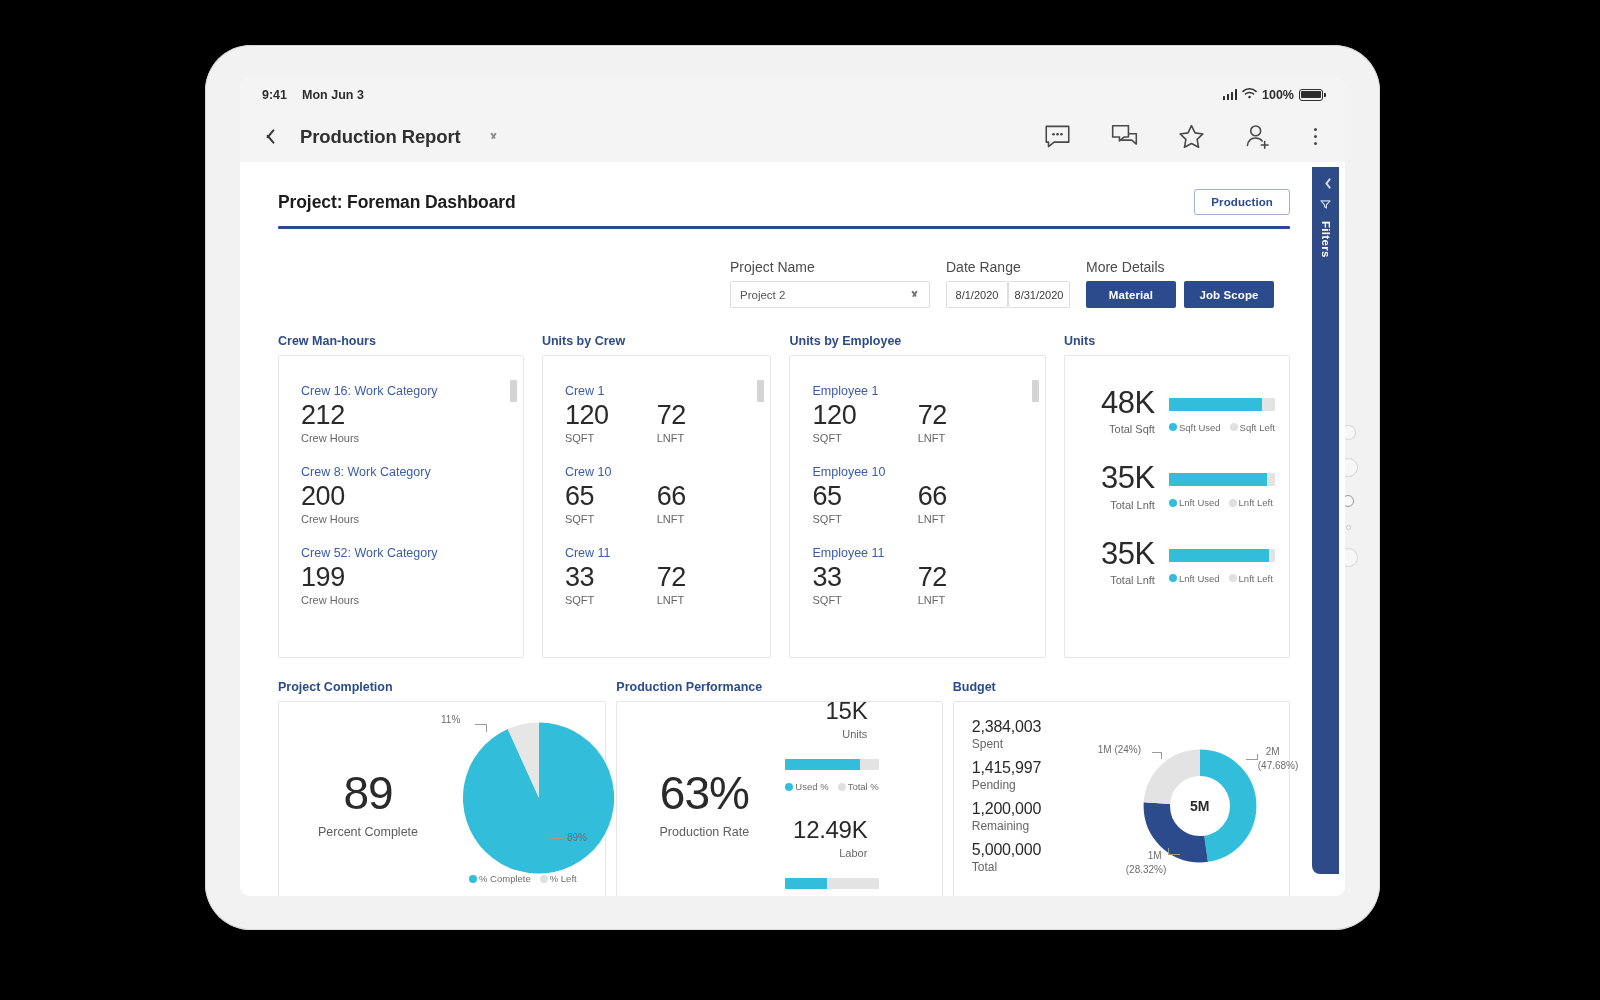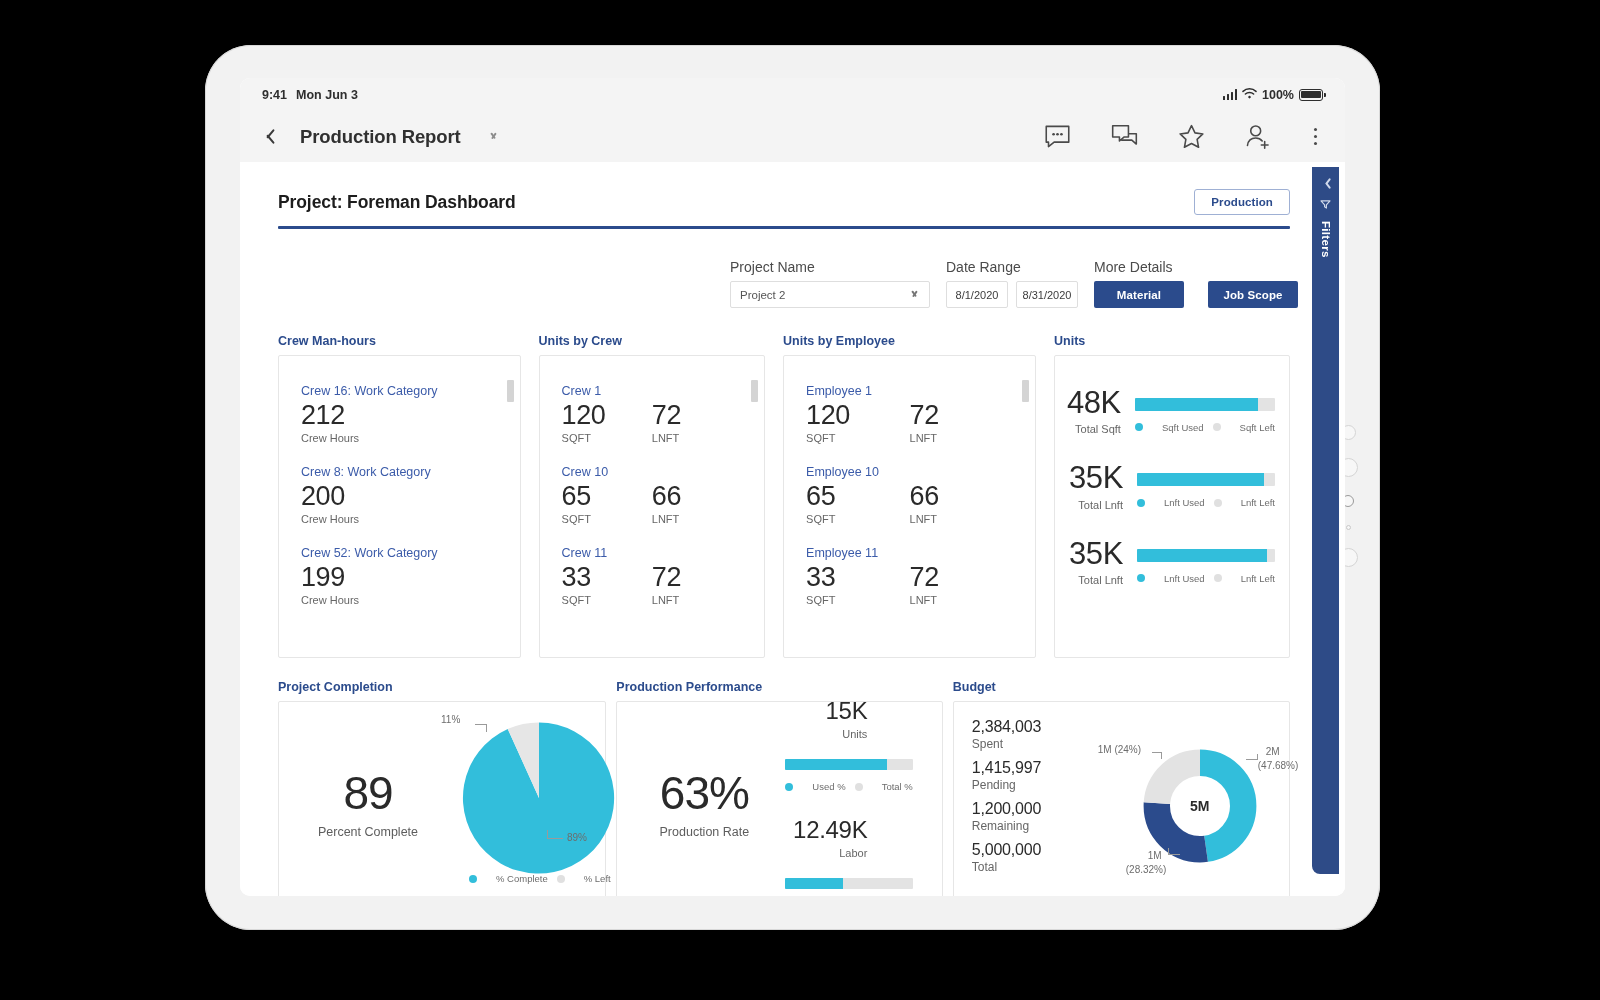--- a/index.html
+++ b/index.html
@@ -30,21 +30,21 @@
   .bd3 { width: 12px; height: 12px; border-color: #9a9a9a !important; }
   .bd4 { width: 5px;  height: 5px;  border-color: #c9c9c9 !important; }
   .bd5 { width: 19px; height: 19px; }
 
   
   .statusbar {
     position: relative; height: 33px; background: #f4f4f4;
     display: flex; align-items: center; padding: 0 22px;
     font-size: 12.5px; font-weight: bold; color: #2e2e2e;
   }
-  .sb-left { display: flex; gap: 9px; }
+  .sb-left { display: flex; gap: 15px; }
   .sb-right { margin-left: auto; display: flex; align-items: center; gap: 5px; justify-content: space-between; }
   .sig { display: flex; align-items: flex-end; gap: 1.5px; height: 11px; }
   .sig b { display: block; width: 2.5px; background: #2e2e2e; border-radius: .5px; }
   .sig b:nth-child(1){height:4px}.sig b:nth-child(2){height:6px}
   .sig b:nth-child(3){height:8px}.sig b:nth-child(4){height:11px}
   .batt { width: 24px; height: 12px; border: 1.4px solid #2e2e2e; border-radius: 3px; position: relative; }
   .batt::after { content:""; position:absolute; left:1.4px; top:1.4px; bottom:1.4px; right:1.4px; background:#2e2e2e; border-radius:1px; }
   .batt::before { content:""; position:absolute; right:-3.5px; top:3.5px; width:2px; height:4px; background:#2e2e2e; border-radius:0 1px 1px 0; }
 
   
@@ -84,21 +84,21 @@
 
   
   .filters-row { display: flex; align-items: flex-end; gap: 16px; margin-top: 30px; padding-left: 452px; }
   .f-label { font-size: 14px; color: #4b4b4b; margin-bottom: 6px; }
   .f-sel {
     width: 200px; height: 27px; border: 1px solid #dedede; background:#fff; border-radius: 2px;
     display: flex; align-items: center; padding: 12px 9px; font-size: 11.5px; color: #555; cursor: pointer;
   }
   .f-sel .chev-dn { margin-left: auto; }
   .f-sel .chev-dn::before, .f-sel .chev-dn::after { background:#777; }
-  .daterow { display: flex; gap: 8px; }
+  .daterow { display: flex; }
   .f-date {
     width: 62px; height: 27px; border: 1px solid #dedede; border-radius: 2px; background:#fff;
     display: flex; align-items: center; justify-content: center; font-size: 11px; color: #3c3c3c; cursor: pointer;
   }
   .f-btn {
     min-width: 90px; height: 27px; background: #2b4b8c; color: #fff; border: none; border-radius: 2px;
     font-size: 11.5px; font-weight: bold; cursor: pointer; font-family: inherit; letter-spacing: .1px;
   }
   .f-gap { width: 8px; }
 
@@ -122,21 +122,21 @@
   
   .units-stack { padding: 30px 14px 0 8px; }
   .unit-row { display: flex; align-items: center; gap: 14px; margin-bottom: 26px; }
   .unit-kpi { width: 82px; text-align: right; }
   .unit-kpi .big-num { font-size: 31px; }
   .unit-kpi .sub { margin-top: 4px; }
   .unit-bars { flex: 1; padding-top: 9px; }
   .track { height: 13px; background: #e3e3e3; border-radius: 1px; overflow: hidden; }
   .fill { height: 100%; background: #32bedb; }
   .legend { display: flex; gap: 9px; margin-top: 11px; font-size: 9.5px; color: #6d6d6d; align-items: center; }
-  .legend span { display: flex; align-items: center; gap: 19px; white-space: nowrap; }
+  .legend span { display: flex; align-items: center; gap: 2px; white-space: nowrap; }
   .dot { width: 8px; height: 8px; border-radius: 50%; display: inline-block; }
   .d-cy { background: #32bedb; } .d-gy { background: #e0e0e0; } .d-nv { background: #2b4b8c; }
 
   
   .row2 { display: flex; gap: 10px; margin-top: 22px; }
   .w-pc { width: 332px; } .w-pp { width: 330px; } .w-bg { width: 341px; }
   .h210 { height: 206px; }
   .pc-body { display: flex; align-items: center; height: 100%; padding: 0 14px; }
   .kpi-left { width: 150px; text-align: center; }
   .kpi-left .n { font-size: 46px; font-weight: 300; color: #2a2a2a; letter-spacing: -1px; line-height: 1; }

